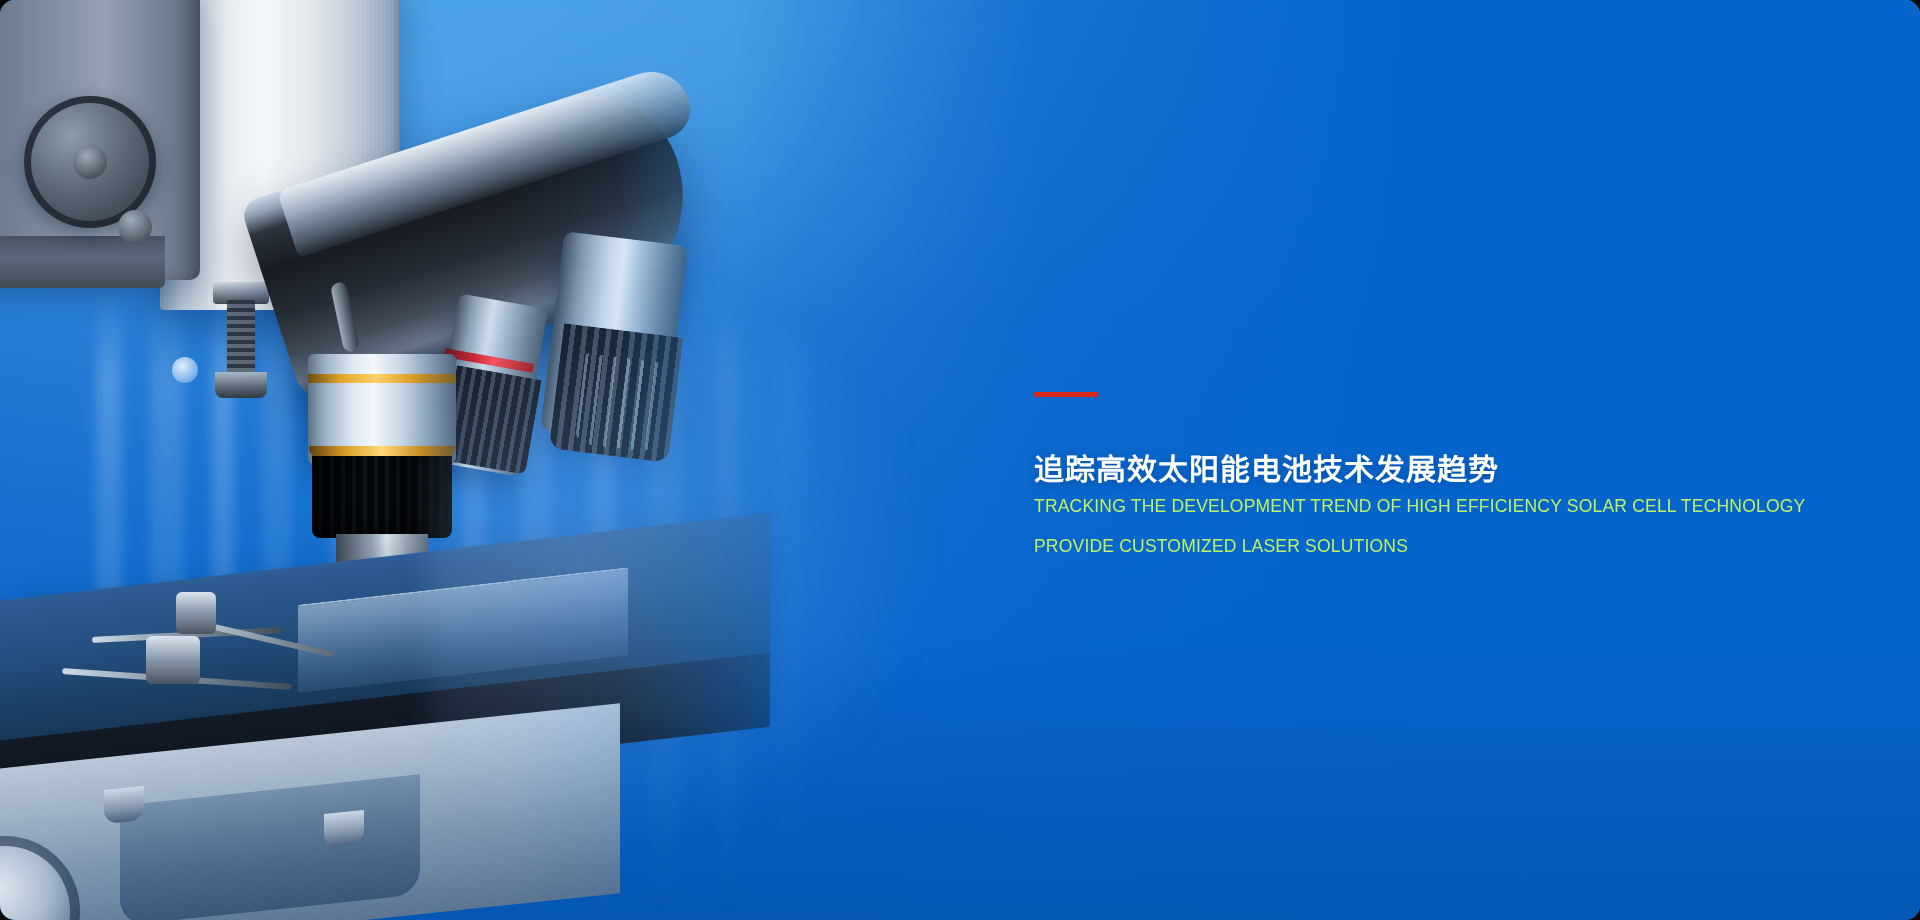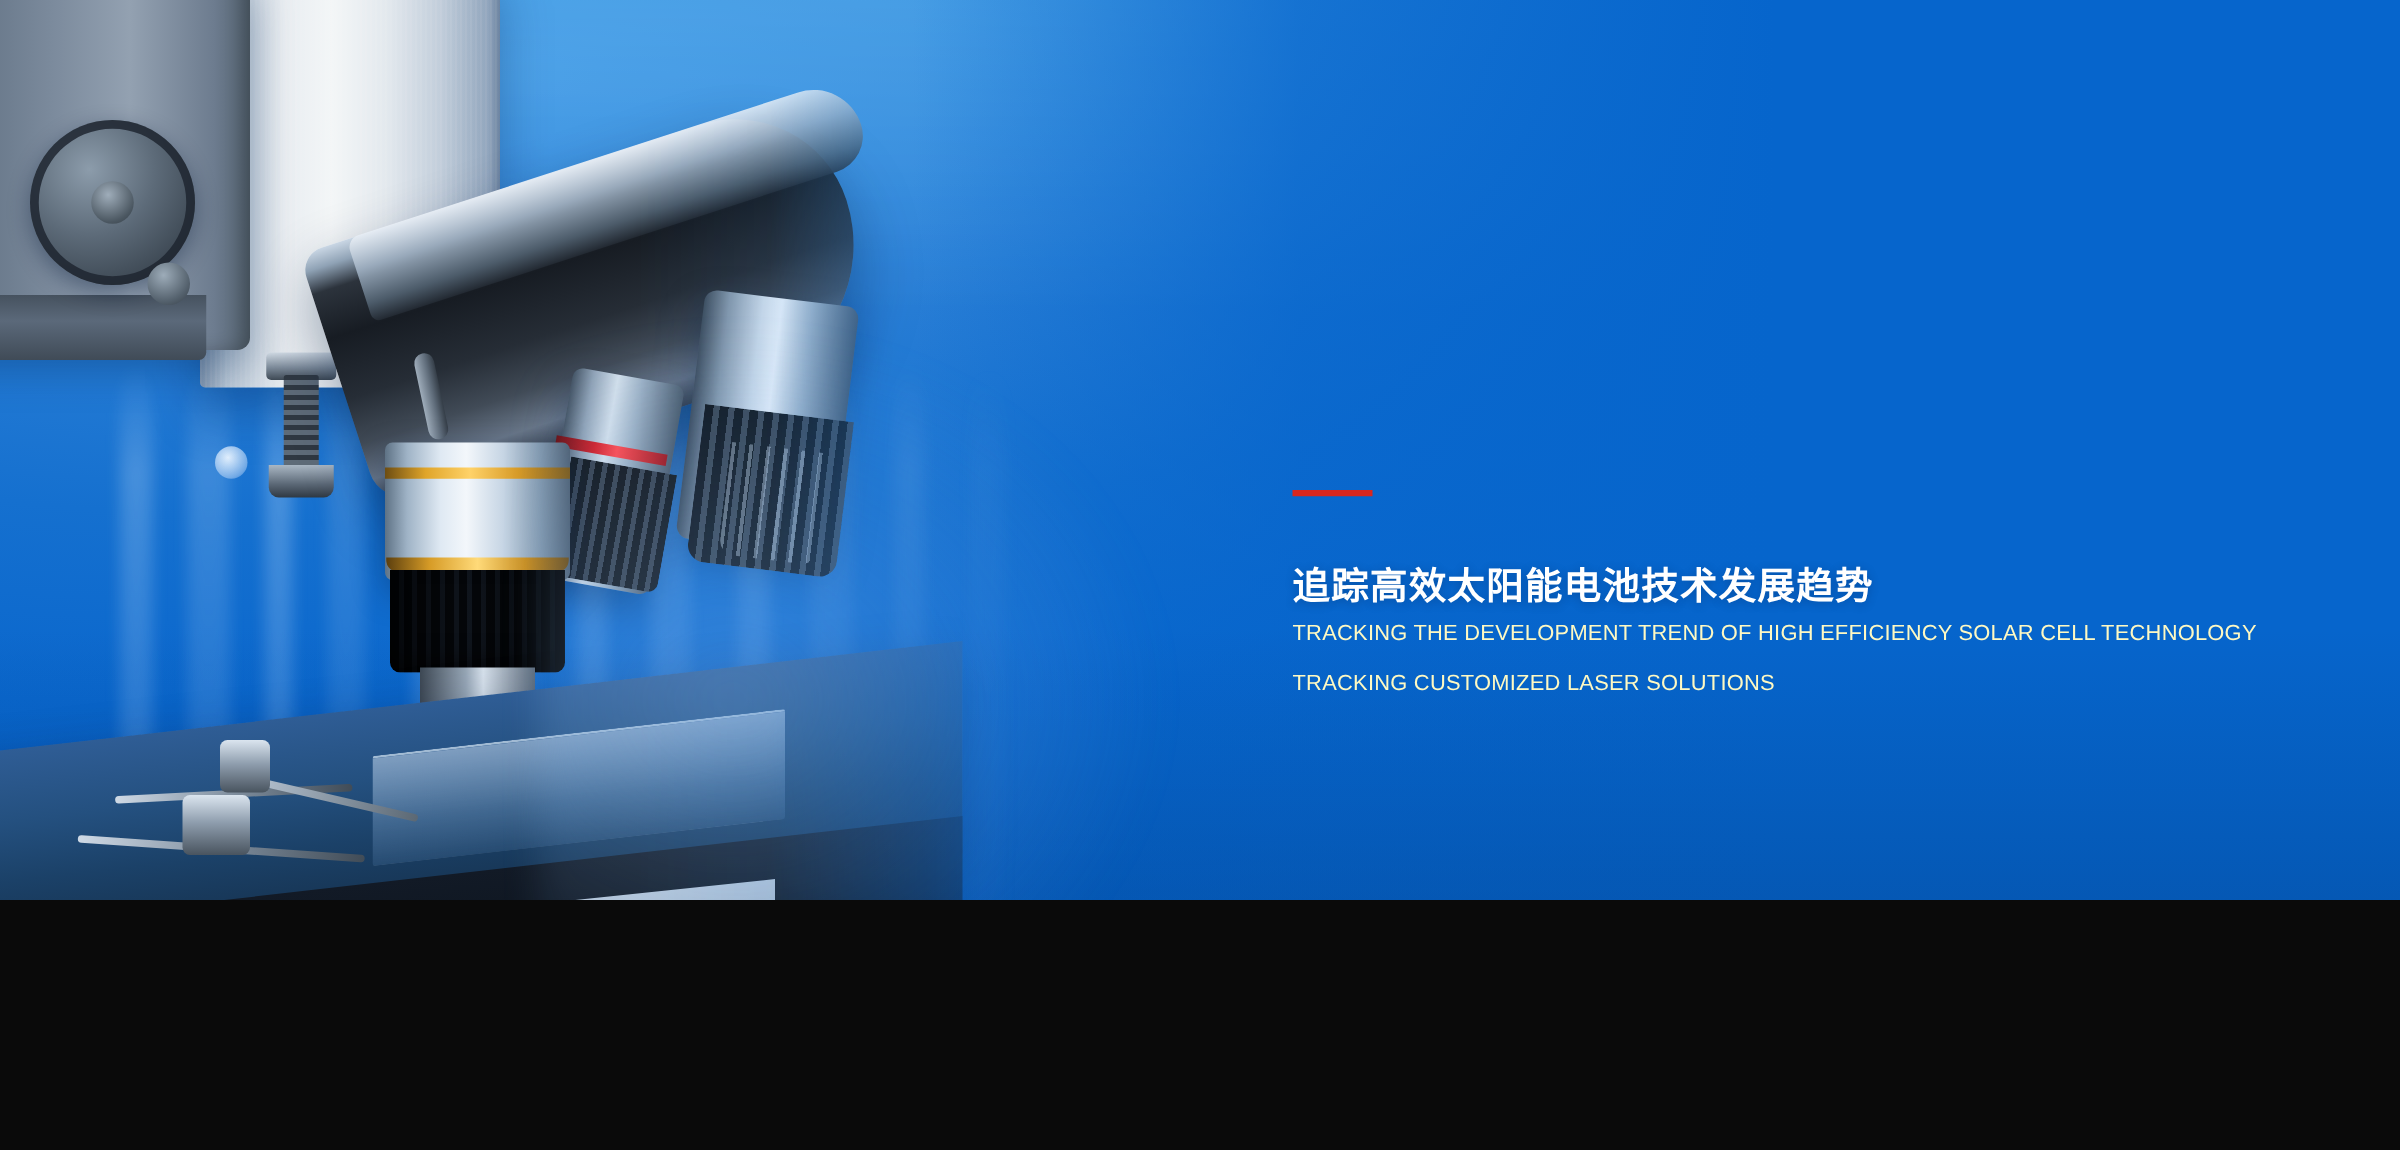--- a/index.html
+++ b/index.html
@@ -5,24 +5,25 @@
 <style>
   html, body {
     margin: 0;
     padding: 0;
     background: #0a0a0a;
   }
 
   .stage {
     position: relative;
     width: 1920px;
-    height: 720px;
+    height: 920px;
     overflow: hidden;
     font-family: "Liberation Sans", "DejaVu Sans", sans-serif;
     background: #0666cd;
+    border-radius: 15px;
   }
 
   
   .bg-base {
     position: absolute;
     inset: 0;
     background:
       radial-gradient(125% 105% at 20% 8%, #3e92e2 0%, #2a7fd6 26%, #1570cf 48%, #0a67cd 68%, #0560c6 100%);
   }
   .bg-right-flat {
@@ -407,21 +408,21 @@
   .headline-main {
     color: #ffffff;
     font-size: 52px;
     font-weight: bold;
     letter-spacing: 2px;
     line-height: 1.12;
     margin: 0 0 30px 0;
     text-shadow: 0 3px 12px rgba(0,32,80,.32);
   }
   .eng-line {
-    color: #fef9c3;
+    color: #bef264;
     font-size: 17.5px;
     font-weight: normal;
     letter-spacing: .2px;
     line-height: 1.0;
     margin: 0 0 22px 0;
     white-space: nowrap;
   }
   .eng-line:last-child { margin-bottom: 0; }
 </style>
 </head>
@@ -502,17 +503,17 @@
 
   <div class="hero-copy">
 
     <div class="accent-rule"></div>
 
     <h2 class="headline-sub">追踪高效太阳能电池技术发展趋势</h2>
 
 
     <p class="eng-line">TRACKING THE DEVELOPMENT TREND OF HIGH EFFICIENCY SOLAR CELL TECHNOLOGY</p>
 
-    <p class="eng-line">TRACKING CUSTOMIZED LASER SOLUTIONS</p>
+    <p class="eng-line">PROVIDE CUSTOMIZED LASER SOLUTIONS</p>
 
   </div>
 
 </div>
 
 </body></html>

